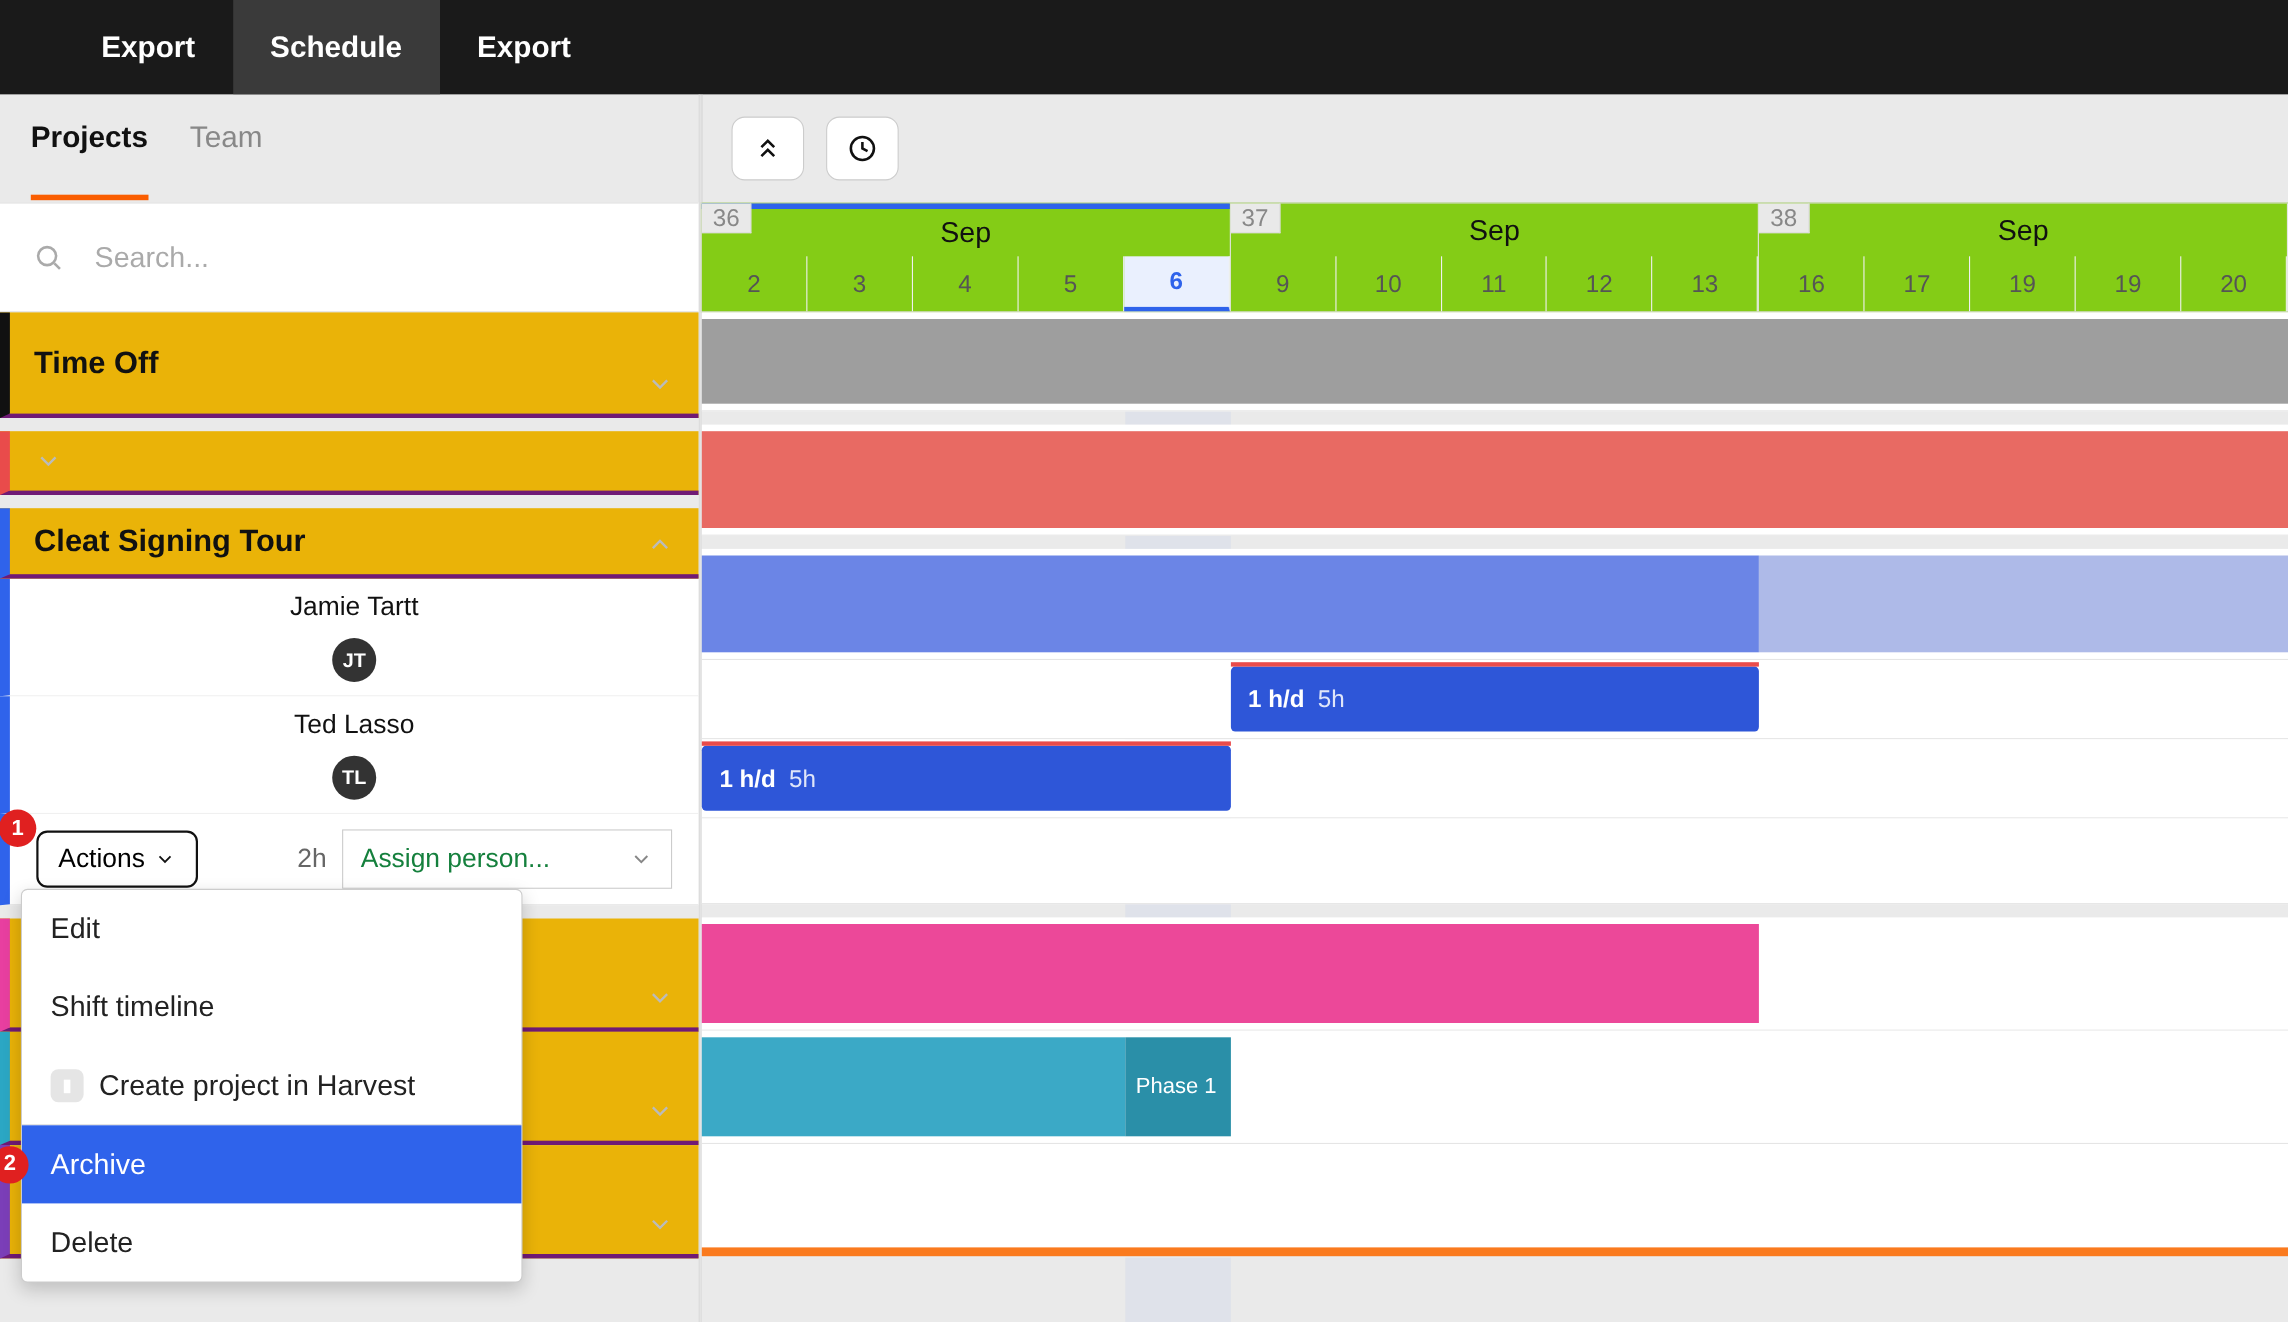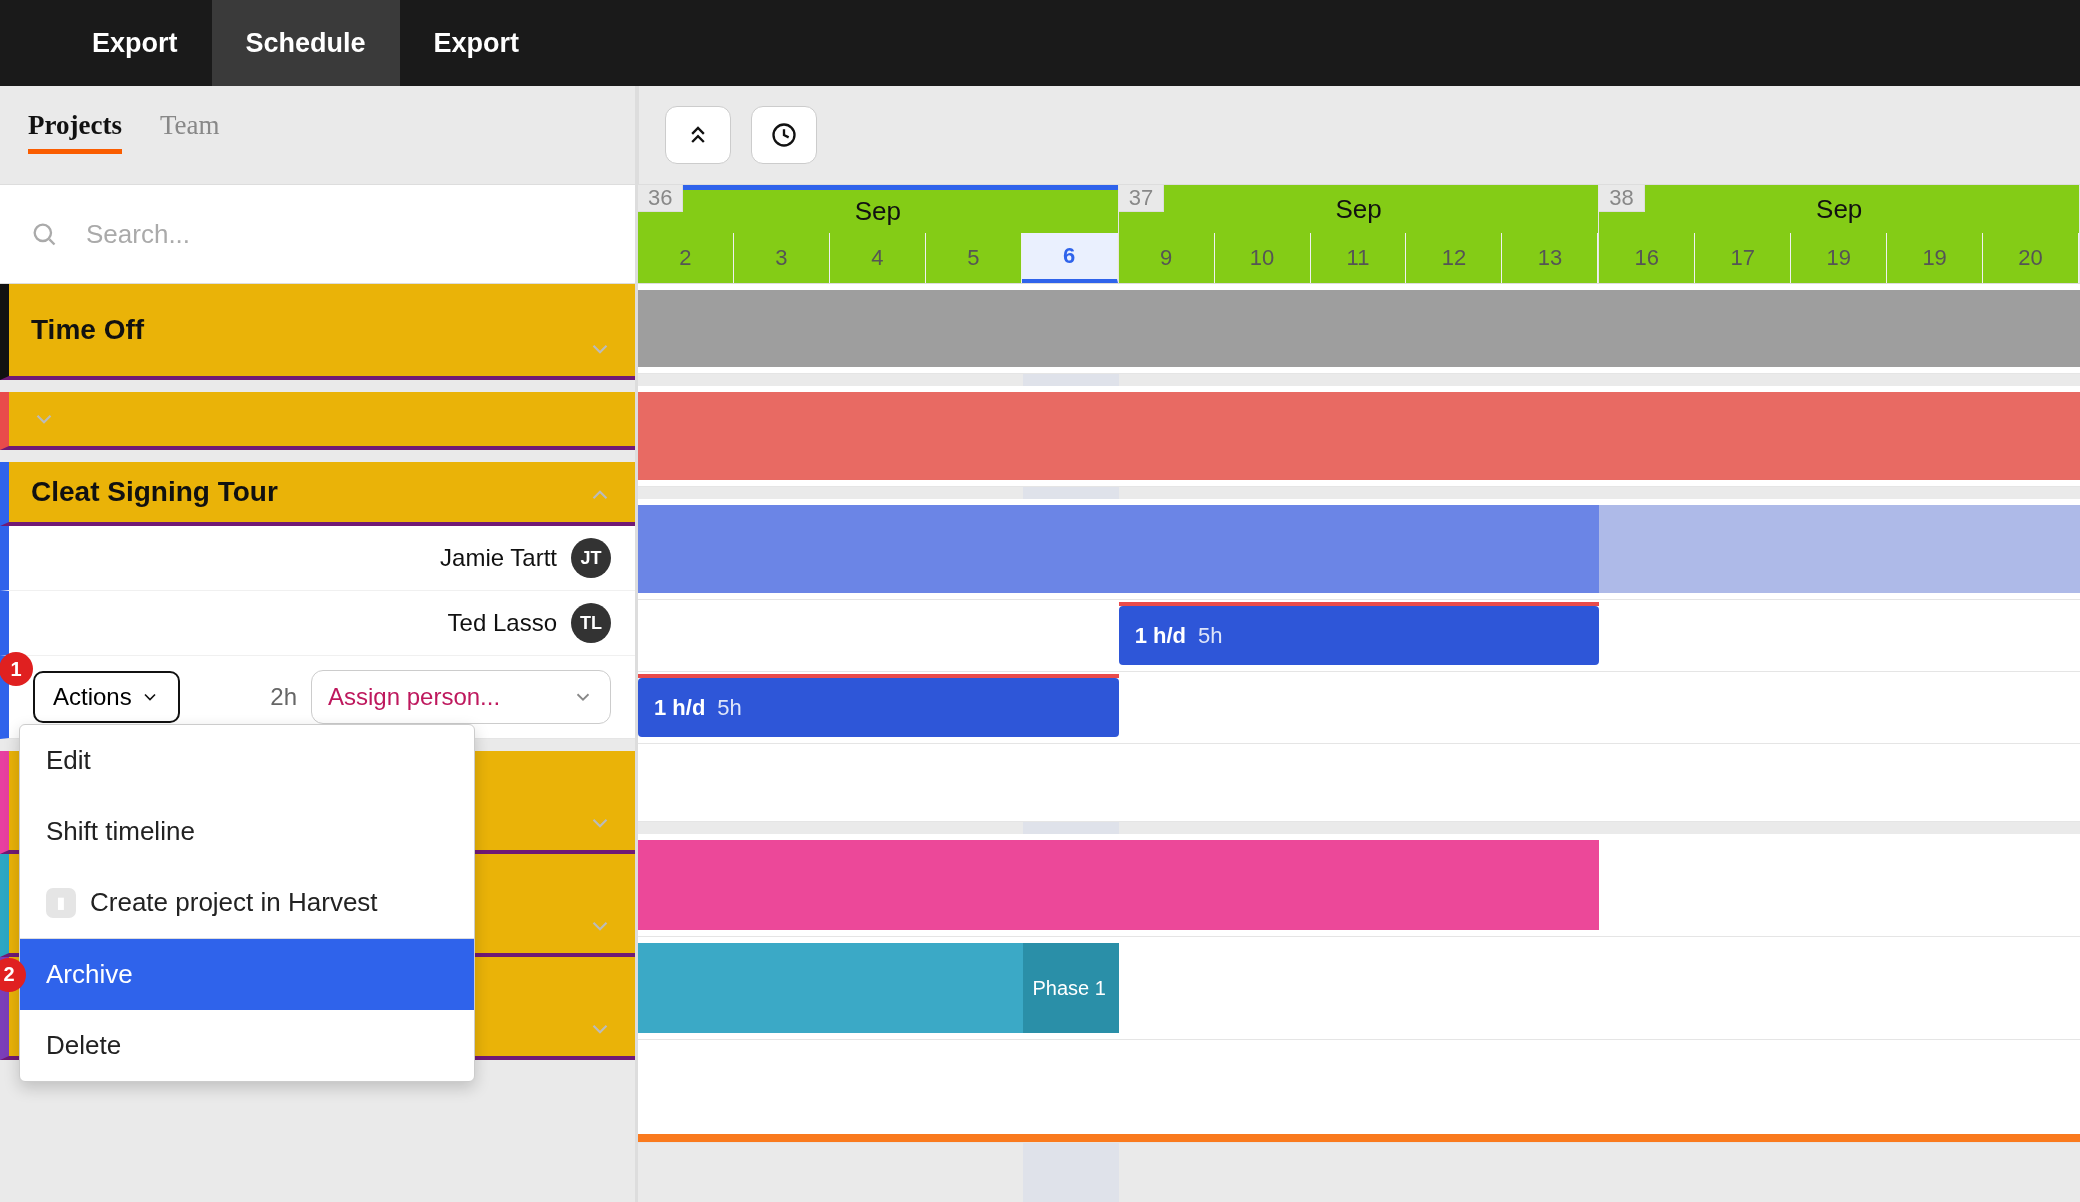--- a/index.html
+++ b/index.html
@@ -4,38 +4,38 @@
 <style>
   * { box-sizing: border-box; margin: 0; padding: 0; font-family: -apple-system, BlinkMacSystemFont, "Segoe UI", Helvetica, Arial, sans-serif; }
   html, body { width: 100%; height: 100%; background: #f0f0f0; }
   .app { width: 2080px; height: 1202px; display: flex; flex-direction: column; }
   .topnav { background: #1a1a1a; height: 86px; display: flex; align-items: center; padding-left: 58px; }
   .topnav .tab { color: #fff; font-size: 27px; font-weight: 600; padding: 0 34px; height: 100%; display:flex; align-items:center; cursor:pointer; }
   .topnav .tab.active { background: #3a3a3a; }
   .body { display: flex; flex: 1; min-height: 0; }
   .sidebar { width: 637px; display: flex; flex-direction: column; background: #eaeaea; border-right: 2px solid #ddd; }
   .side-tabs { display: flex; gap: 38px; padding: 24px 28px 0 28px; height: 98px; align-items:flex-start; }
-  .side-tab { font-size: 27px; color: #888; padding-bottom: 8px; cursor:pointer;font-family:Liberation Serif, serif; }
+  .side-tab { font-size: 27px; color: #888; padding-bottom: 36px; cursor:pointer; }
   .side-tab.active { color: #111; font-weight: 700; border-bottom: 5px solid #fa5d00; }
   .search { border-top: 1px solid #ddd; border-bottom: 1px solid #ddd; background: #fff; height: 100px; display:flex; align-items:center; padding: 0 30px; color:#aaa; font-size: 26px; gap: 12px; }
   .search svg { margin-right: 16px; }
   .project-list { flex:1; overflow: visible; }
   .proj-row { border-bottom: 4px solid #701a75; background: #eab308; border-left: 9px solid transparent; padding: 14px 22px 14px 22px; display:flex; align-items:flex-end; position:relative; }
   .proj-row .texts { flex:1; }
   .proj-row .client { font-size: 22px; color: #555; margin-bottom: 2px; }
   .proj-row .name { font-size: 28px; color:#111; font-weight: 700; }
   .proj-row.single .name { padding: 16px 0; }
   .proj-row .chev { color:#bbb; }
-  .person-row { background:#fff; display:flex; align-items:center; justify-content:flex-end; padding: 12px 24px; gap: 14px; border-bottom: 1px solid #f0f0f0; }
+  .person-row { background:#fff; display:flex; align-items:center; justify-content:flex-end; padding: 12px 40px; gap: 14px; border-bottom: 1px solid #f0f0f0; flex-direction: column; }
   .person-row .pname { font-size: 24px; color:#111; }
   .avatar { width: 40px; height: 40px; border-radius: 50%; background:#333; color:#fff; display:flex; align-items:center; justify-content:center; font-size: 18px; font-weight:600; }
   .actions-row { background:#fff; display:flex; align-items:center; padding: 14px 24px; gap: 14px; border-bottom: 1px solid #e5e5e5; position:relative; }
   .actions-btn { border: 2px solid #111; border-radius: 10px; padding: 10px 18px; font-size: 24px; font-weight: 500; display:flex; align-items:center; gap: 8px; background:#fff; cursor:pointer; }
   .hours { font-size: 24px; color:#666; margin-left:auto; }
-  .assign { border:1px solid #ccc; border-radius: 12px; padding: 12px 16px; width: 300px; display:flex; align-items:center; justify-content:space-between; color:#be185d; font-size: 24px; }
+  .assign { border:1px solid #ccc; border-radius: 0; padding: 12px 16px; width: 300px; display:flex; align-items:center; justify-content:space-between; color:#15803d; font-size: 24px; }
   .dropdown { position:absolute; top: 68px; left: 10px; width: 456px; background:#fff; border:1px solid #ccc; border-radius: 6px; box-shadow: 0 6px 16px rgba(0,0,0,0.18); z-index: 20; }
   .dropdown .item { padding: 20px 26px; font-size: 26px; color:#222; cursor:pointer; display:flex; align-items:center; gap: 14px; }
   .dropdown .item.sel { background:#2f63eb; color:#fff; }
   .dropdown .sep { border-top:1px solid #ddd; }
   .dropdown .hicn { width: 30px; height:30px; border-radius:7px; background:#e5e5e5; display:flex; align-items:center; justify-content:center; color:#fff; font-size:16px; }
   .timeline { flex:1; display:flex; flex-direction:column; background:#eaeaea; overflow:hidden; }
   .tools { height: 98px; display:flex; align-items:center; padding-left: 26px; gap: 20px; border-left:2px solid #ddd; }
   .iconbtn { width: 66px; height: 58px; border-radius: 12px; background:#fff; border:1px solid #ccc; display:flex; align-items:center; justify-content:center; cursor:pointer; }
   .header { display:flex; border-bottom:1px solid #ddd; border-top:1px solid #ddd; background:#84cc16; height: 100px; border-left: 1px solid #ddd; }
   .weekcol { flex:1; display:flex; flex-direction:column; border-right: 1px solid #e5e5e5; position:relative; }

